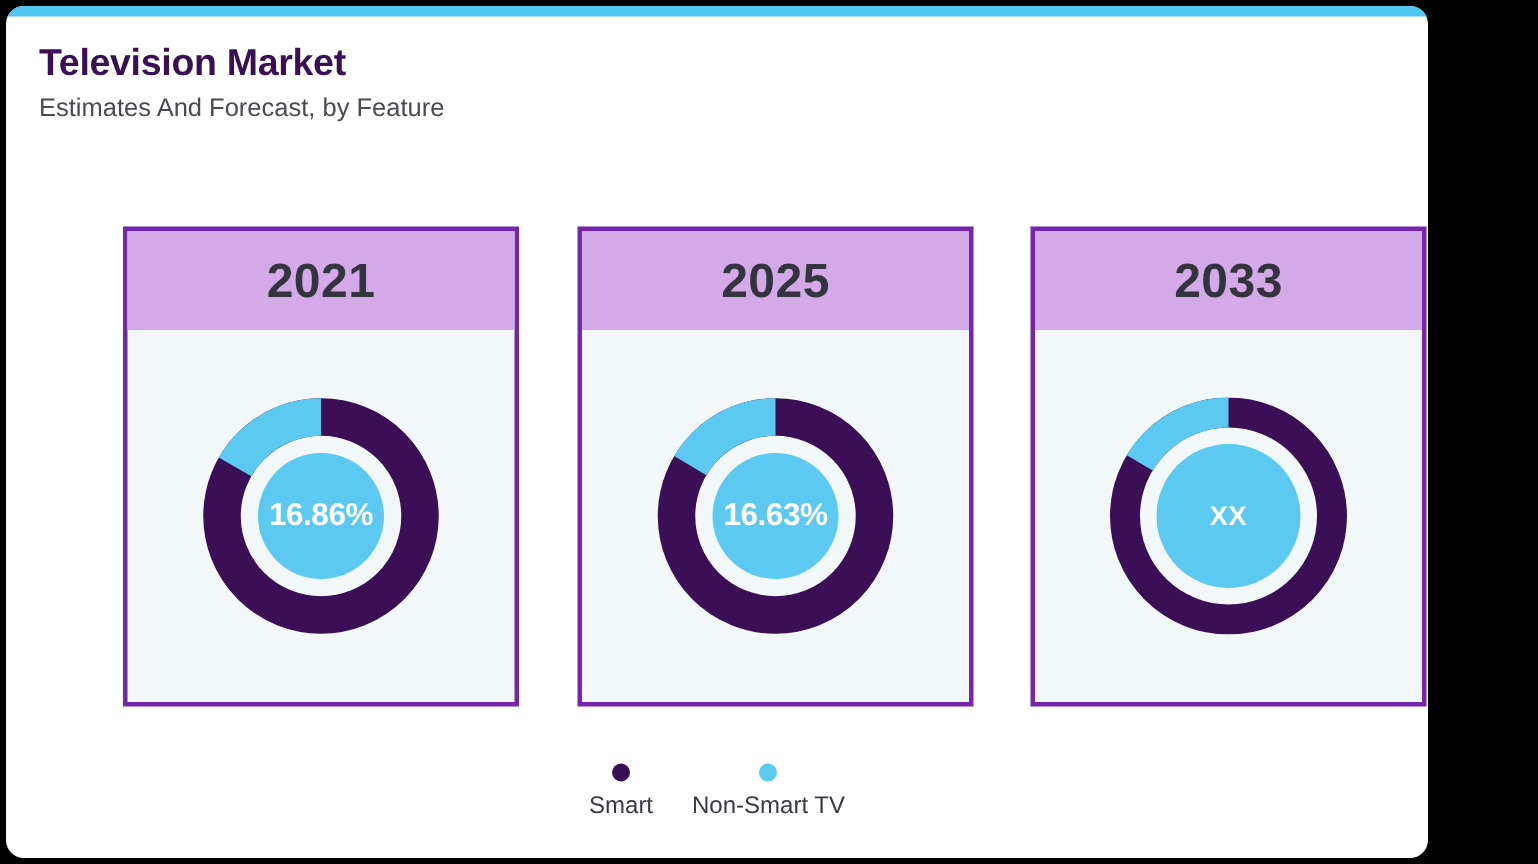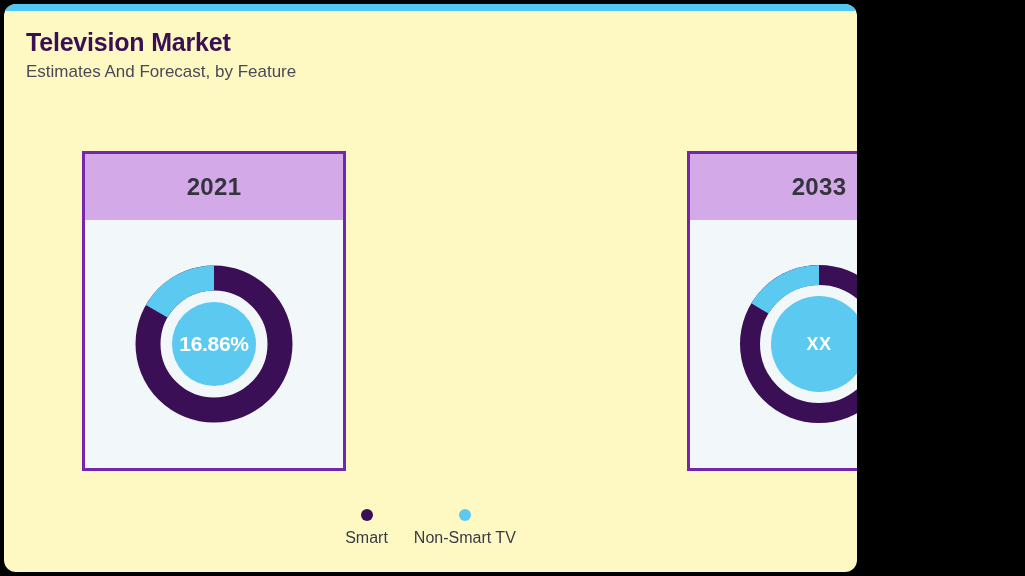--- a/index.html
+++ b/index.html
@@ -13,23 +13,23 @@
     height: 576px;
     overflow: hidden;
     font-family: "Liberation Sans", sans-serif;
   }
 
   
   .infographic {
     position: absolute;
     left: 4px;
     top: 4px;
-    width: 853px;
+    width: 948px;
     height: 568px;
-    background: #fef9c3;
+    background: #ffffff;
     border-radius: 12px;
     overflow: hidden;
     box-sizing: border-box;
   }
   .top-accent-bar {
     position: absolute;
     left: 0;
     top: 0;
     width: 100%;
     height: 7px;
@@ -164,21 +164,21 @@
   .card.c2 { left: 683px; }
 
   .card-header {
     height: 66px;
     background: #D3A9E8;
     display: flex;
     align-items: center;
     justify-content: center;
   }
   .card-year {
-    font-size: 24px;
+    font-size: 32px;
     font-weight: bold;
     color: #34343F;
     letter-spacing: 0.3px;
   }
   .card-body {
     height: 248px;
     display: flex;
     align-items: center;
     justify-content: center;
   }
@@ -265,20 +265,35 @@
           <svg viewBox="0 0 158 158">
             <circle cx="79" cy="79" r="66" fill="none" stroke="#3B0F55" stroke-width="25"></circle>
             <circle class="ring-seg" cx="79" cy="79" r="66" fill="none" stroke="#5BC9F0" stroke-width="25" transform="rotate(-90 79 79)" stroke-dasharray="69.91677282417156 344.77345744968113" stroke-dashoffset="69.91677282417156"></circle>
             <circle cx="79" cy="79" r="42" fill="#5BC9F0"></circle>
           </svg>
           <div class="donut-label">16.86%</div>
         </div>
       </div>
     </div>
 
+    <div class="card c1">
+      <div class="card-header">
+        <span class="card-year">2025</span>
+      </div>
+      <div class="card-body">
+        <div class="donut">
+          <svg viewBox="0 0 158 158">
+            <circle cx="79" cy="79" r="66" fill="none" stroke="#3B0F55" stroke-width="25"></circle>
+            <circle class="ring-seg" cx="79" cy="79" r="66" fill="none" stroke="#5BC9F0" stroke-width="25" transform="rotate(-90 79 79)" stroke-dasharray="68.96298529454171 345.72724497931097" stroke-dashoffset="68.96298529454171"></circle>
+            <circle cx="79" cy="79" r="42" fill="#5BC9F0"></circle>
+          </svg>
+          <div class="donut-label">16.63%</div>
+        </div>
+      </div>
+    </div>
 
     <div class="card c2">
       <div class="card-header">
         <span class="card-year">2033</span>
       </div>
       <div class="card-body">
         <div class="donut">
           <svg viewBox="0 0 158 158">
             <circle cx="79" cy="79" r="69" fill="none" stroke="#3B0F55" stroke-width="20"></circle>
             <circle class="ring-seg" cx="79" cy="79" r="69" fill="none" stroke="#5BC9F0" stroke-width="20" transform="rotate(-90 79 79)" stroke-dasharray="71.53406472223959 362.0057214731519" stroke-dashoffset="71.53406472223959"></circle>

